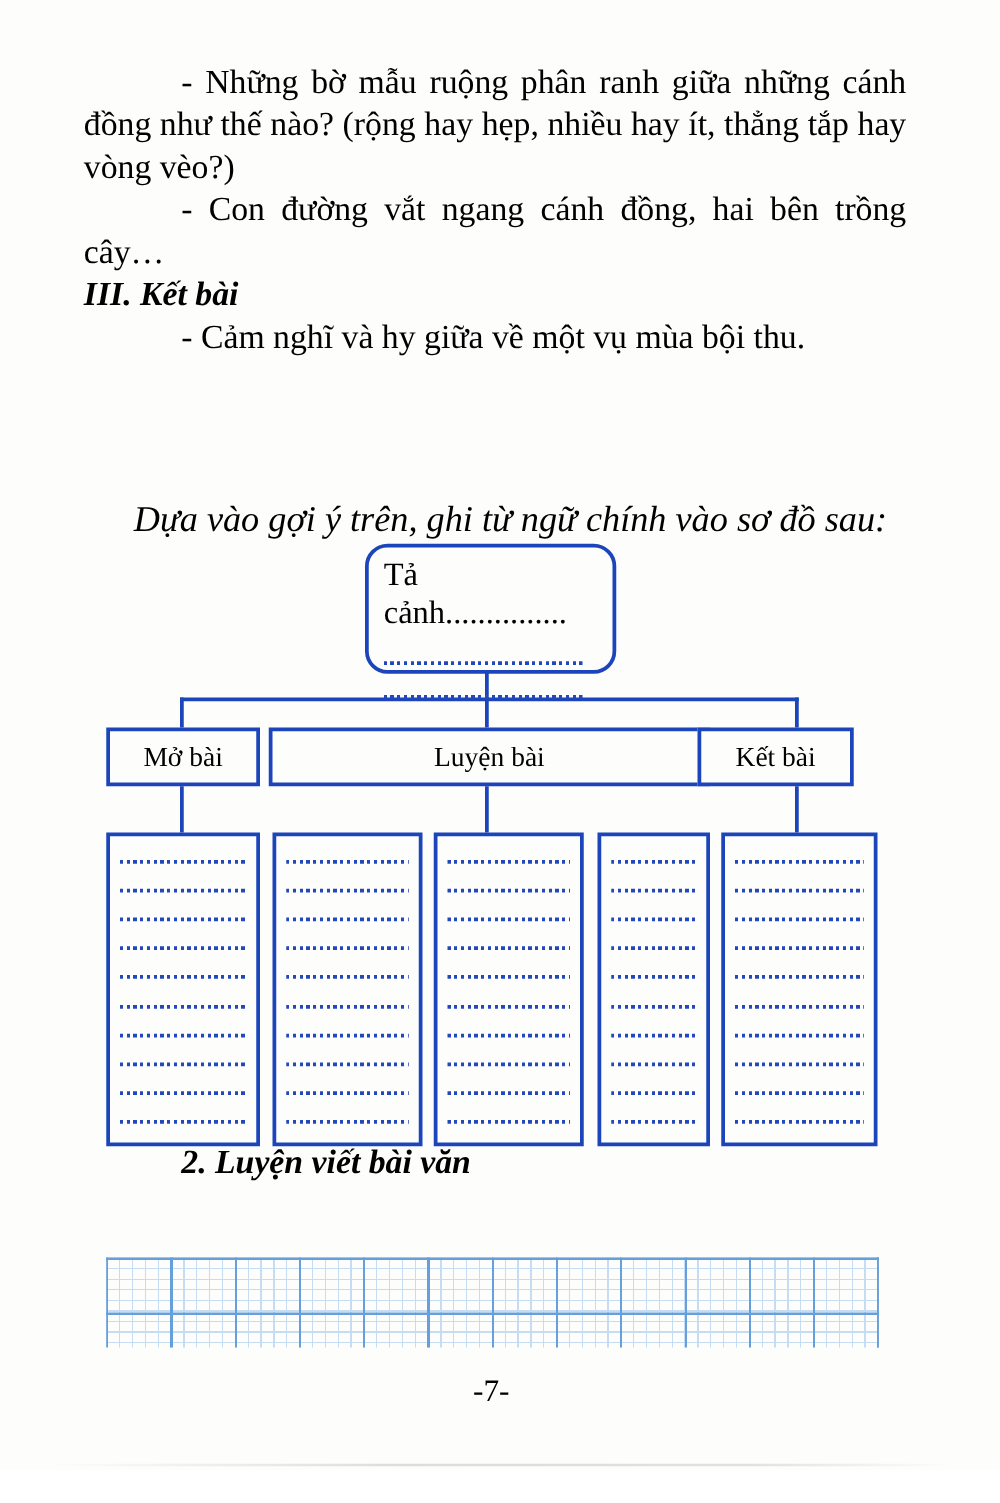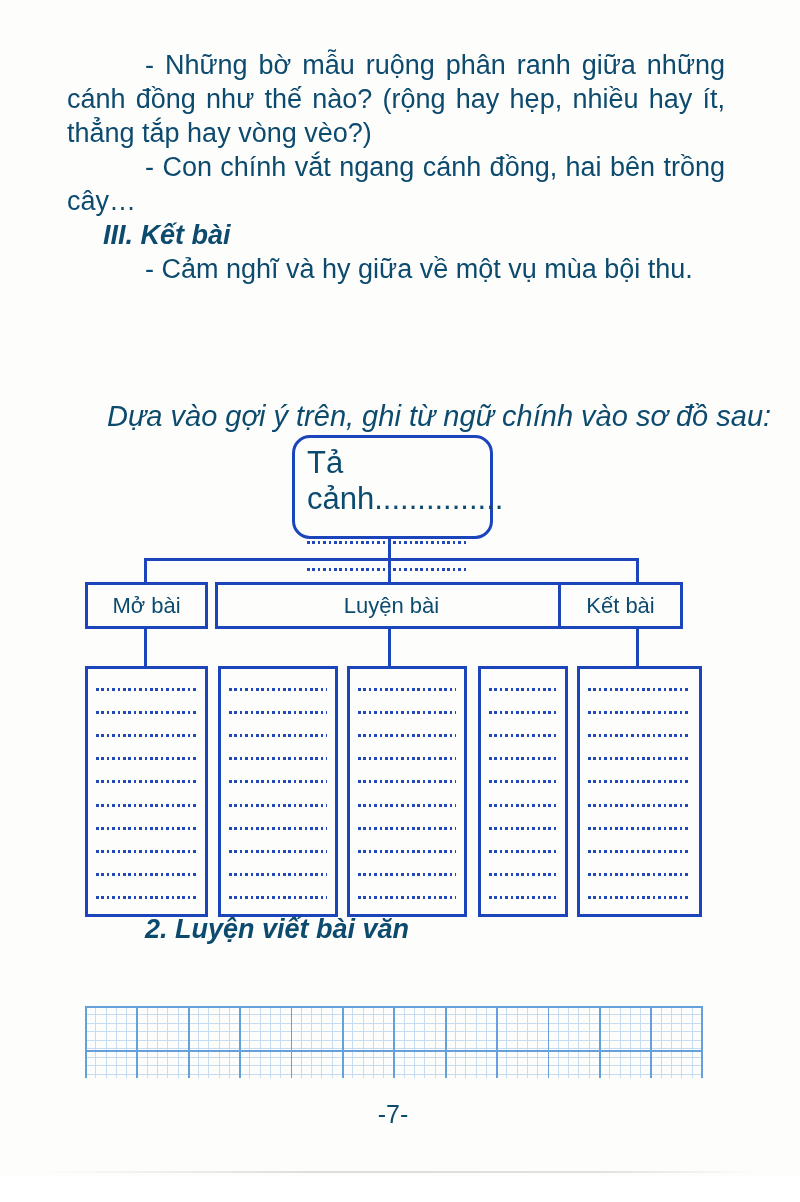--- a/index.html
+++ b/index.html
@@ -1,44 +1,44 @@
 <!DOCTYPE html>
 <html><head>
 <meta charset="utf-8">
 <style>
   html,body{margin:0;padding:0;}
   .page{
     position:relative;
     width:800px;height:1176px;
     background:#fdfdfc;
     overflow:hidden;
-    font-family:Liberation Sans, sans-serif;
-    color:#0c4a6e;
+    font-family:Liberation Serif, serif;
+    color:#000000;
   }
   
   .intro{
     position:absolute;left:67px;top:48px;width:658px;
     font-size:27px;line-height:34px;text-align:justify;
   }
   .intro p{margin:0;}
   .intro p.indent{text-indent:78px;}
-  .intro p.heading{font-weight:bold;font-style:italic;text-indent:0;margin-left:36px;}
+  .intro p.heading{font-weight:bold;font-style:italic;text-indent:0;}
   .instruction{
     position:absolute;left:67px;top:400px;width:680px;
     font-size:29px;font-style:italic;margin-left:40px;
   }
   
   .dg{position:absolute;background:#1c45bb;}
   .box{
     position:absolute;border:3px solid #1c45bb;box-sizing:border-box;
     background:#fdfdfc;
   }
   .rootbox{
     left:292px;top:435px;width:201px;height:104px;border-radius:18px;
-    padding:7px 24px 0 12px;font-size:31px;
+    padding:7px 24px 0 12px;font-size:26px;
   }
   .rootbox .dl{margin-top:23px;}
   .hdr{
     height:47px;top:582px;text-align:center;font-size:22px;line-height:41px;
   }
   .hdr-mo{left:85px;width:123px;}
   .hdr-than{left:215px;width:353px;}
   .hdr-ket{left:558px;width:125px;}
   .col{
     top:666px;height:251px;
@@ -93,21 +93,21 @@
     background:linear-gradient(to right,rgba(160,160,155,0) 5%,rgba(160,160,155,.35) 40%,rgba(160,160,155,.3) 75%,rgba(160,160,155,0) 95%);
   }
 </style>
 </head>
 <body>
 
 <div class="page">
 
   <div class="intro">
     <p class="indent">- Những bờ mẫu ruộng phân ranh giữa những cánh đồng như thế nào? (rộng hay hẹp, nhiều hay ít, thẳng tắp hay vòng vèo?)</p>
-    <p class="indent">- Con chính vắt ngang cánh đồng, hai bên trồng cây…</p>
+    <p class="indent">- Con đường vắt ngang cánh đồng, hai bên trồng cây…</p>
     <p class="heading">III. Kết bài</p>
     <p class="indent">- Cảm nghĩ và hy giữa về một vụ mùa bội thu.</p>
   </div>
 
   <div class="instruction">Dựa vào gợi ý trên, ghi từ ngữ chính vào sơ đồ sau:</div>
 
   <div class="dg v-root"></div>
   <div class="dg h-top"></div>
   <div class="dg v-mo"></div>
   <div class="dg v-than"></div>

